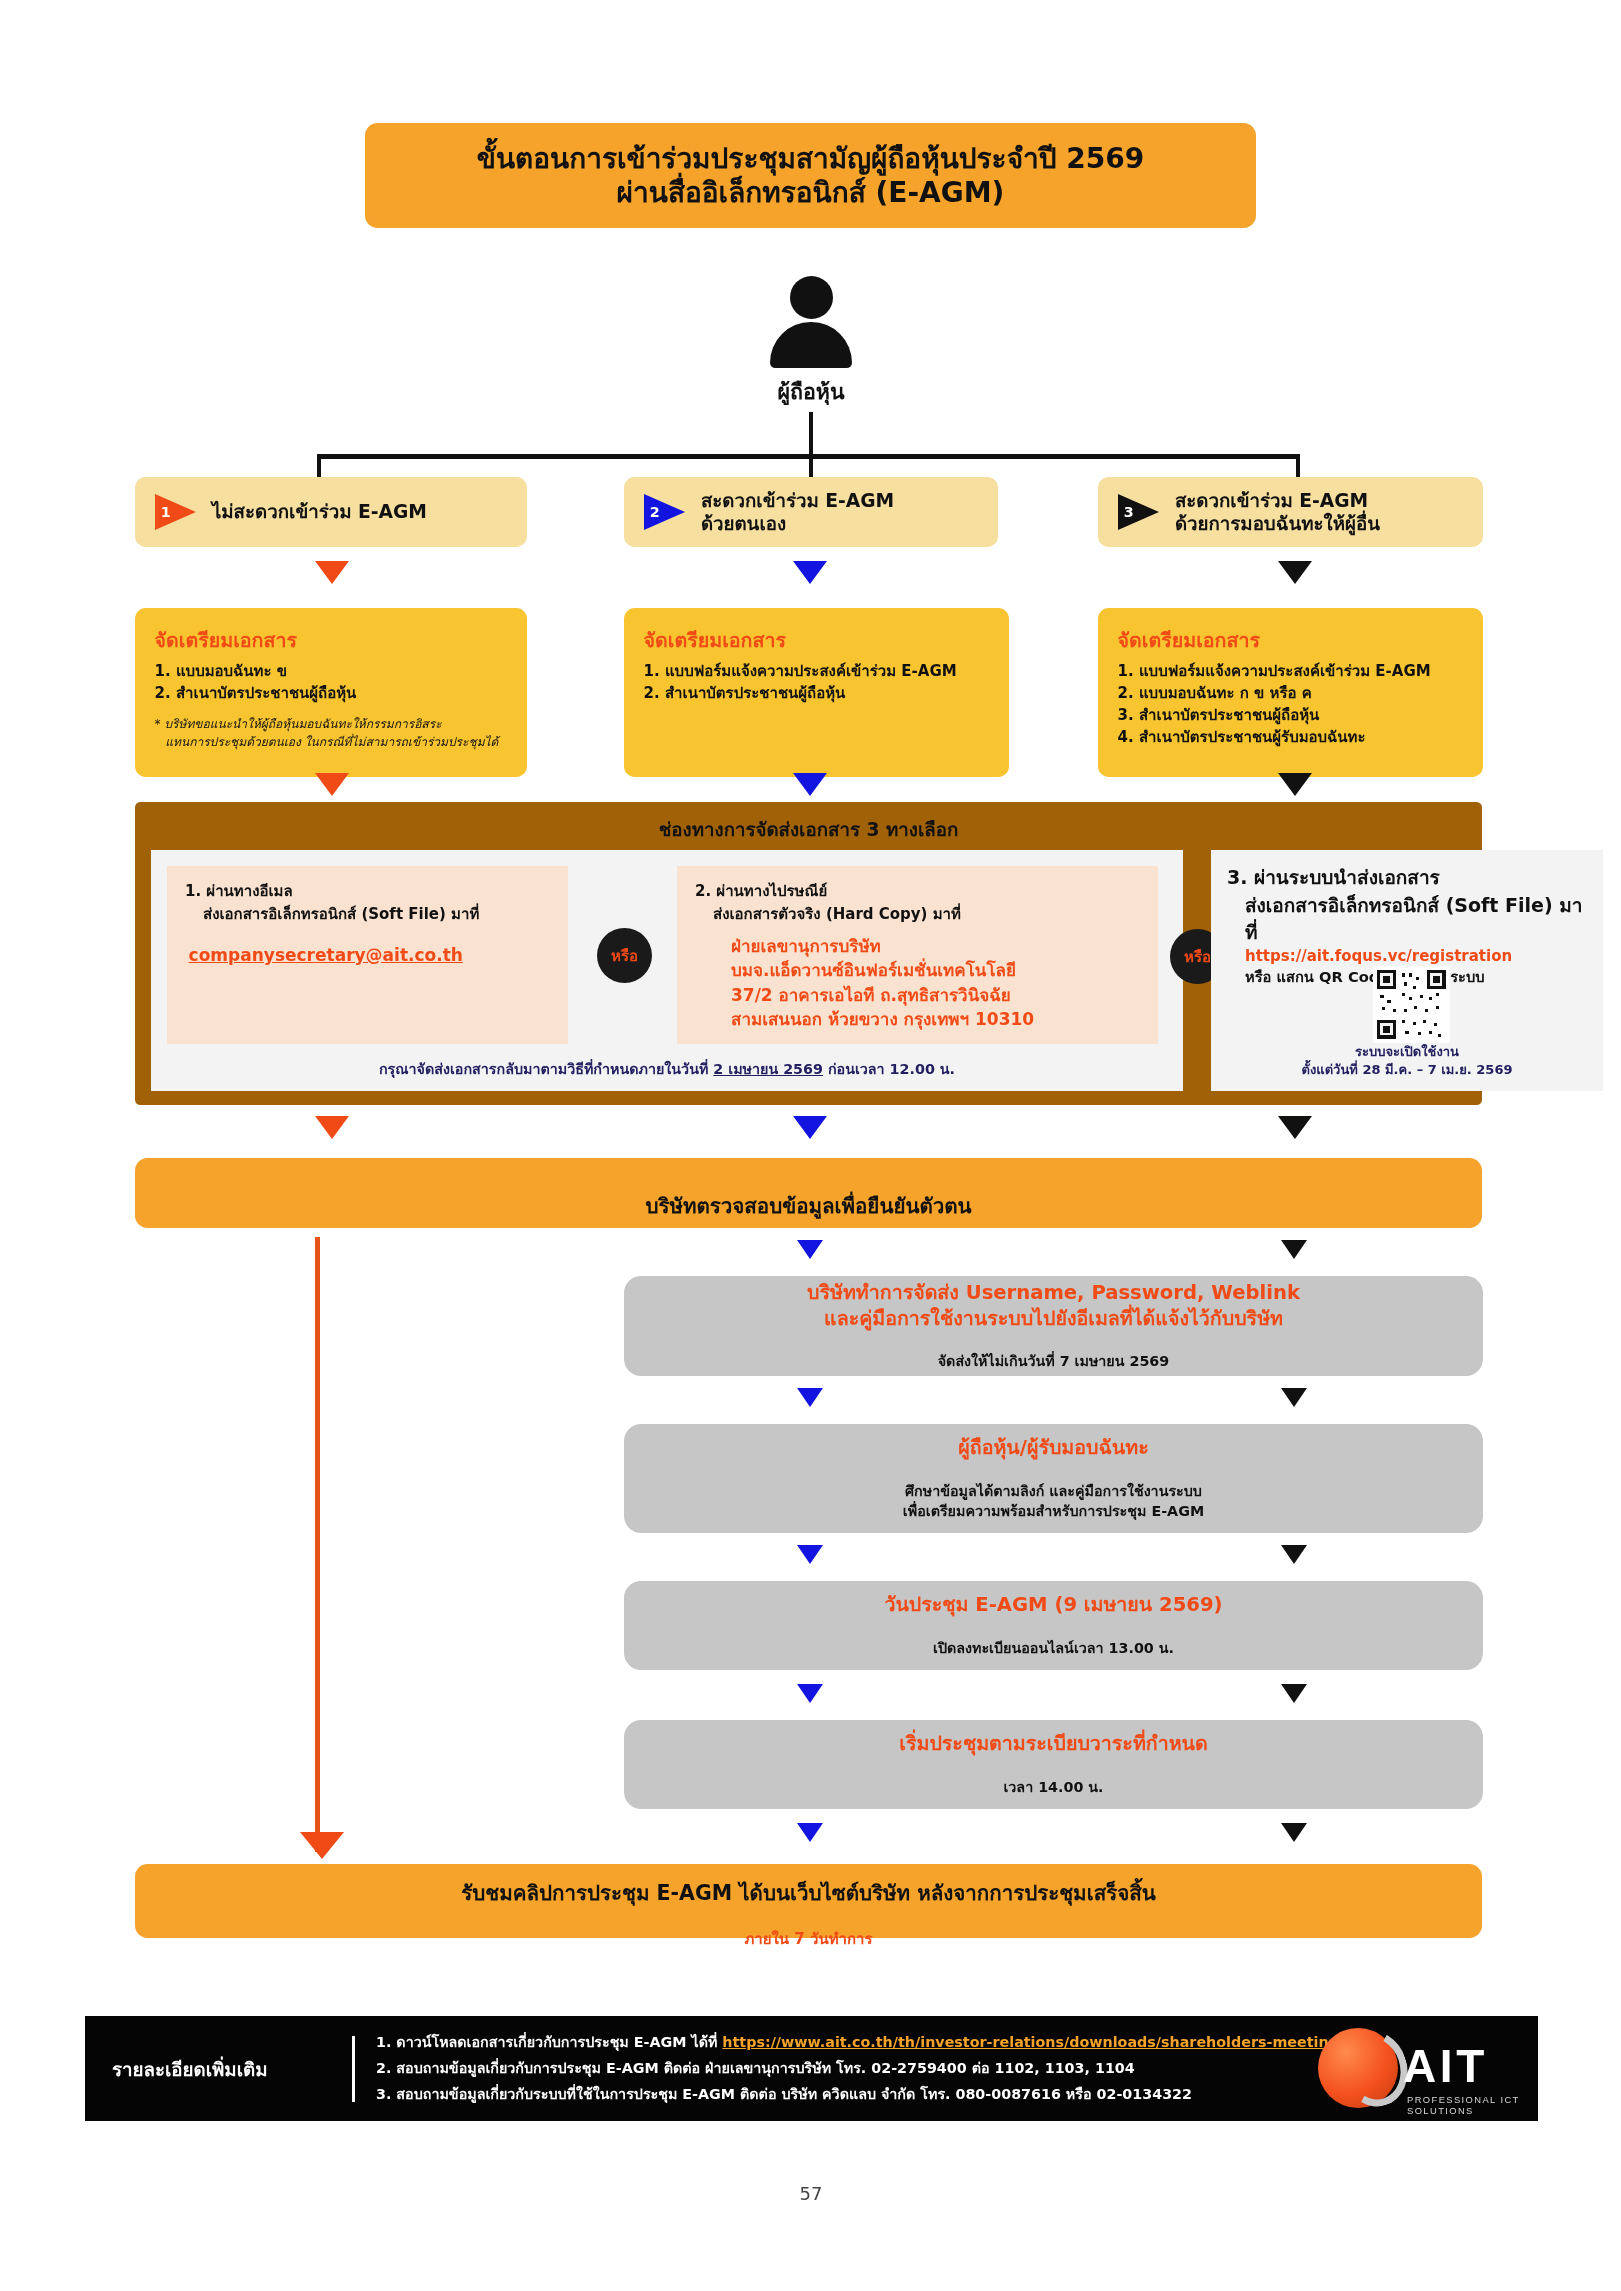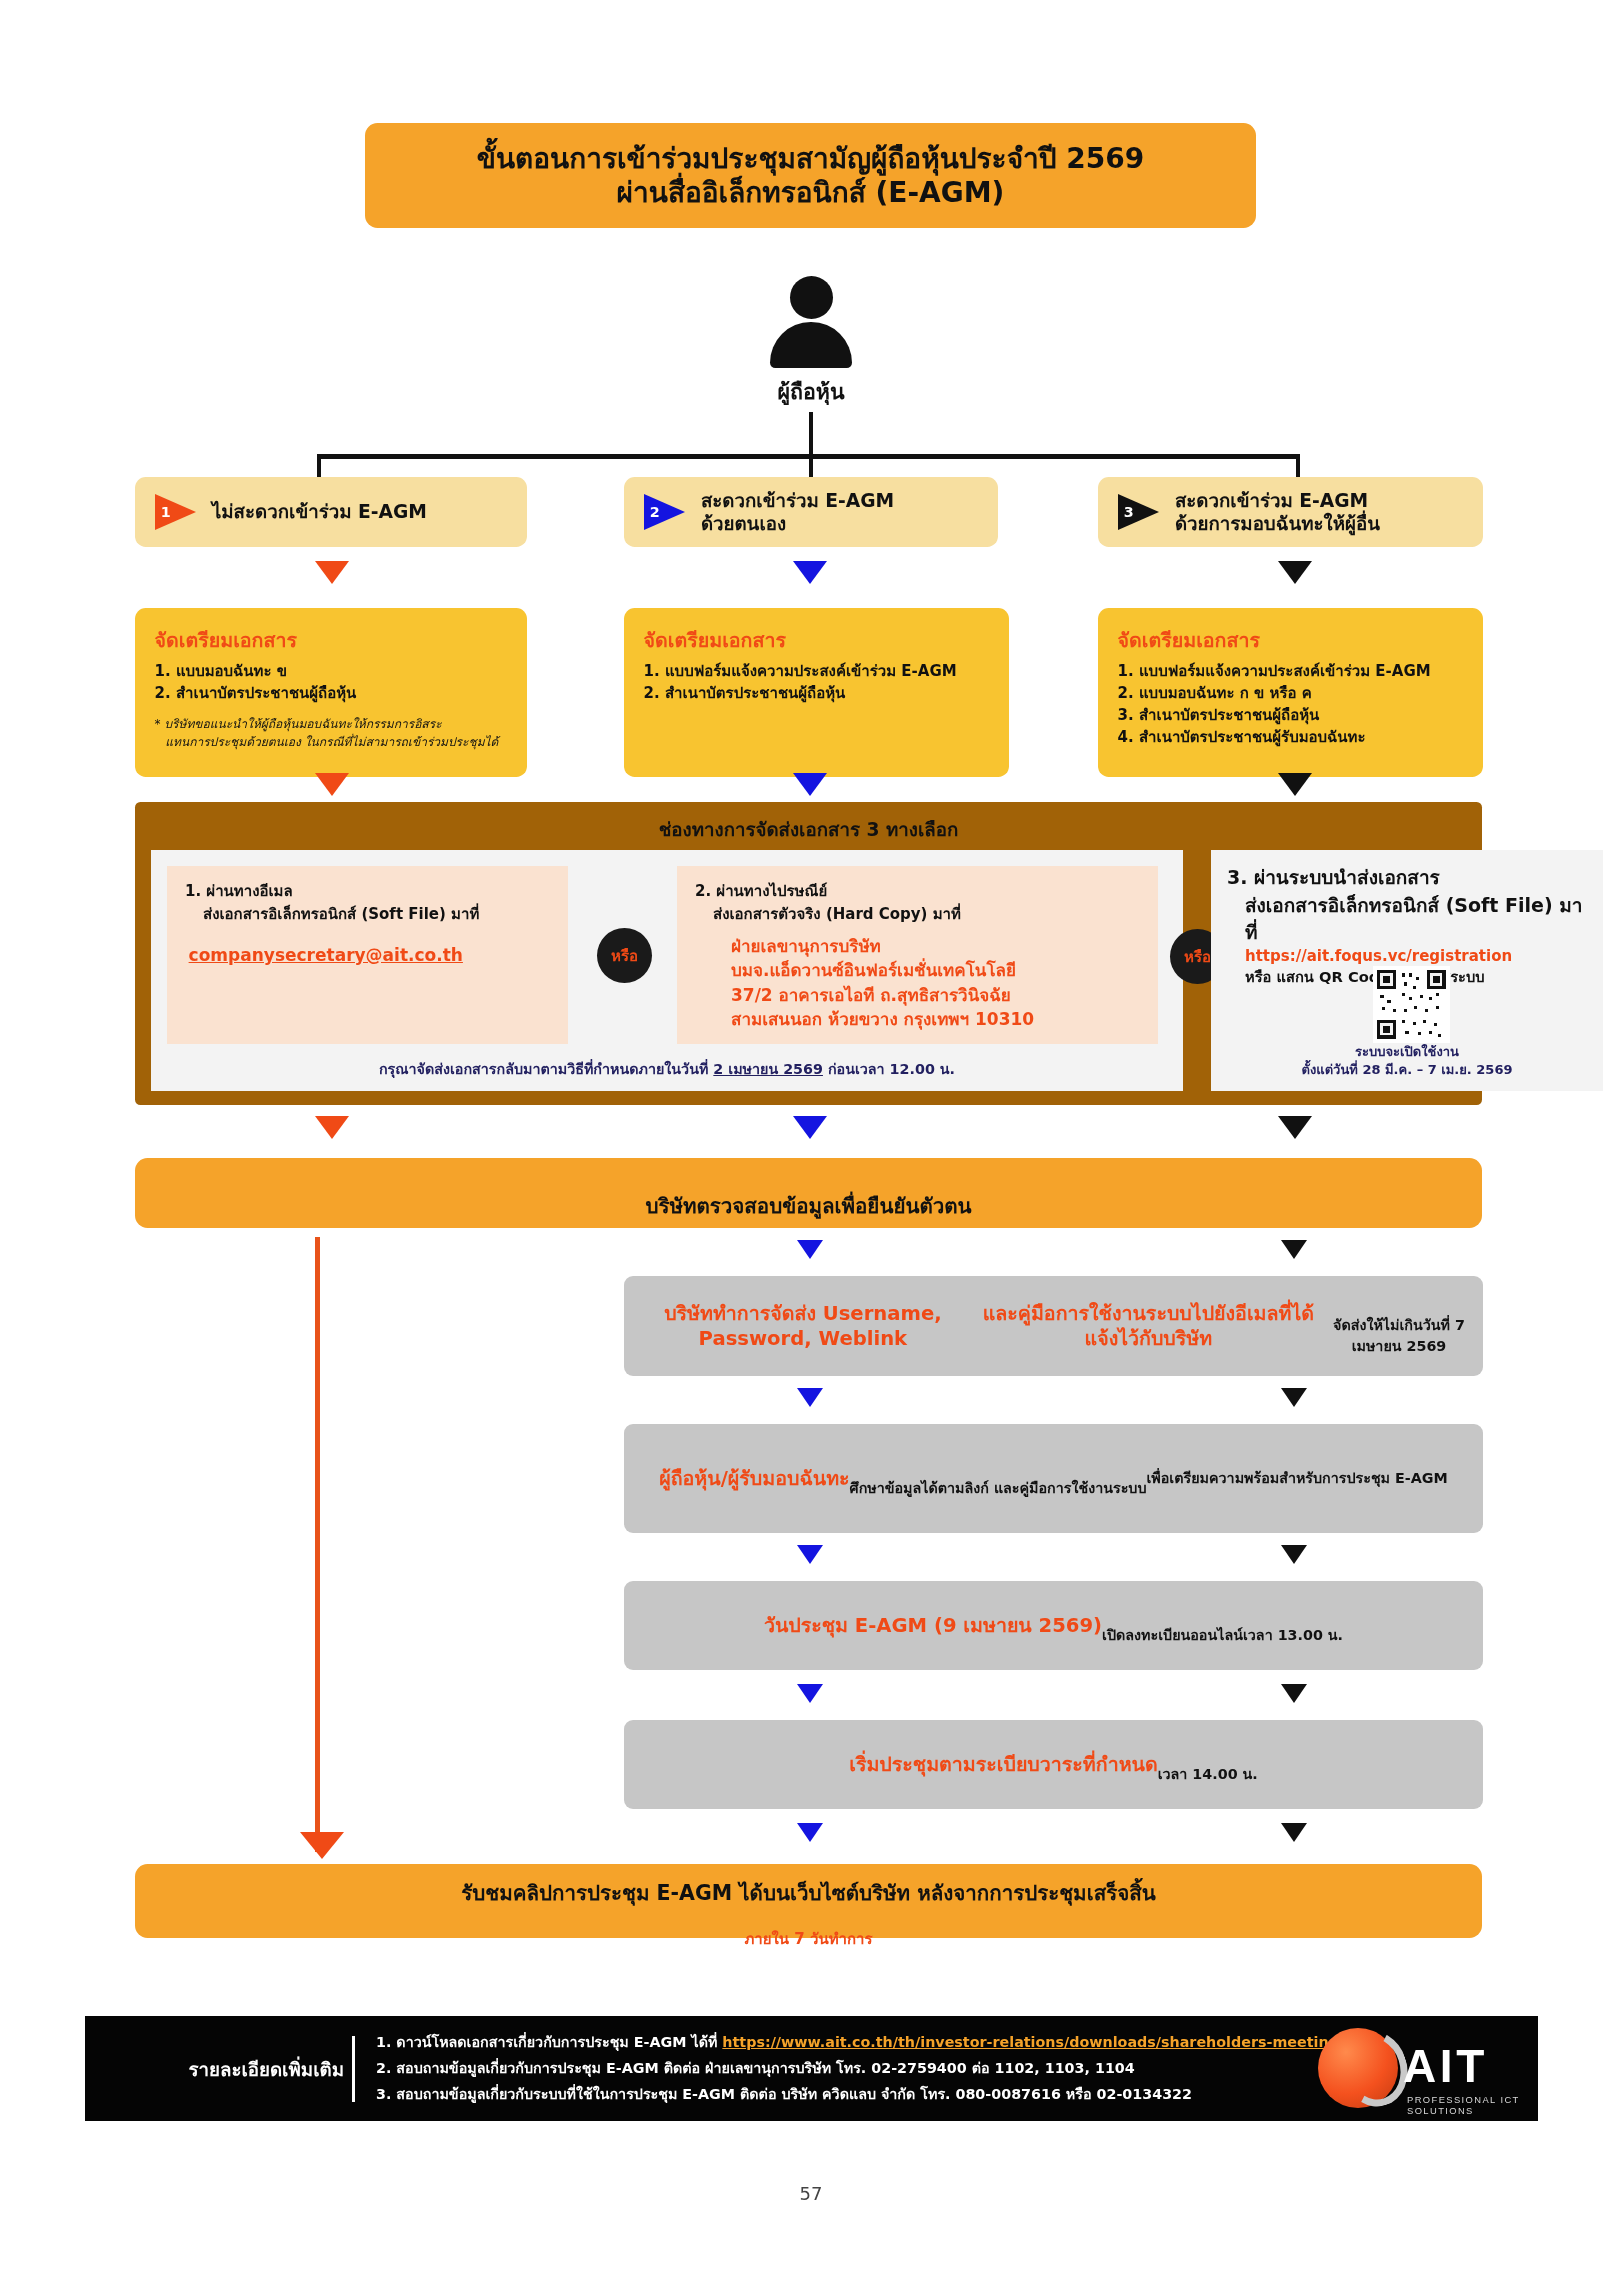--- a/index.html
+++ b/index.html
@@ -135,37 +135,37 @@
   
   .bar{
     position:absolute; background:#F5A32A; border-radius:12.5px;
     display:flex; flex-direction:column; align-items:center; justify-content:center;
   }
   .bar .m{ font-size:20.5px; color:#111; font-weight:bold;margin-top:25px; }
   .bar .s{ font-size:15px; color:#F04A16; font-weight:bold; margin-top:18px; }
 
   
   .gbox{
-    position:absolute; background:#C6C6C6; border-radius:9px;
-    display:flex; flex-direction:row; align-items:center; justify-content:center;
+    position:absolute; background:#C6C6C6; border-radius:17px;
+    display:flex; flex-direction:column; justify-content:center;
     text-align:center;
   }
   .gbox .h{ font-size:19.6px; color:#F04A16; font-weight:bold; line-height:1.3; }
   .gbox .b{ font-size:14.3px; color:#111; font-weight:600; line-height:1.45; margin-top:20px; }
 
   
   .redline{ position:absolute; background:#E8531A; width:4.5px; }
 
   
   .footer{
     position:absolute; left:85px; top:2016px; width:1453px; height:105px;
     background:#050505;
   }
   .footer .lbl{
-    position:absolute; left:27px; top:39px; width:232px; text-align:right;
+    position:absolute; left:27px; top:39px; width:232px; text-align:left;
     font-size:18.7px; color:#fff; font-weight:600;
   }
   .footer .sep{ position:absolute; left:267px; top:19.6px; width:2.7px; height:66px; background:#fff; }
   .footer ol{ position:absolute; left:291px; top:12.5px; margin:0; padding:0; list-style:none; }
   .footer li{ font-size:14.3px; color:#fff; line-height:1.82; font-weight:600; white-space:nowrap; }
   .footer li a{ color:#F5A32A; text-decoration:underline; font-weight:600; }
 
   .logo{ position:absolute; left:1314px; top:2023px; width:218px; height:91px; }
   .logo .orb{
     position:absolute; left:3.6px; top:5.3px; width:80px; height:80px; border-radius:50%;

